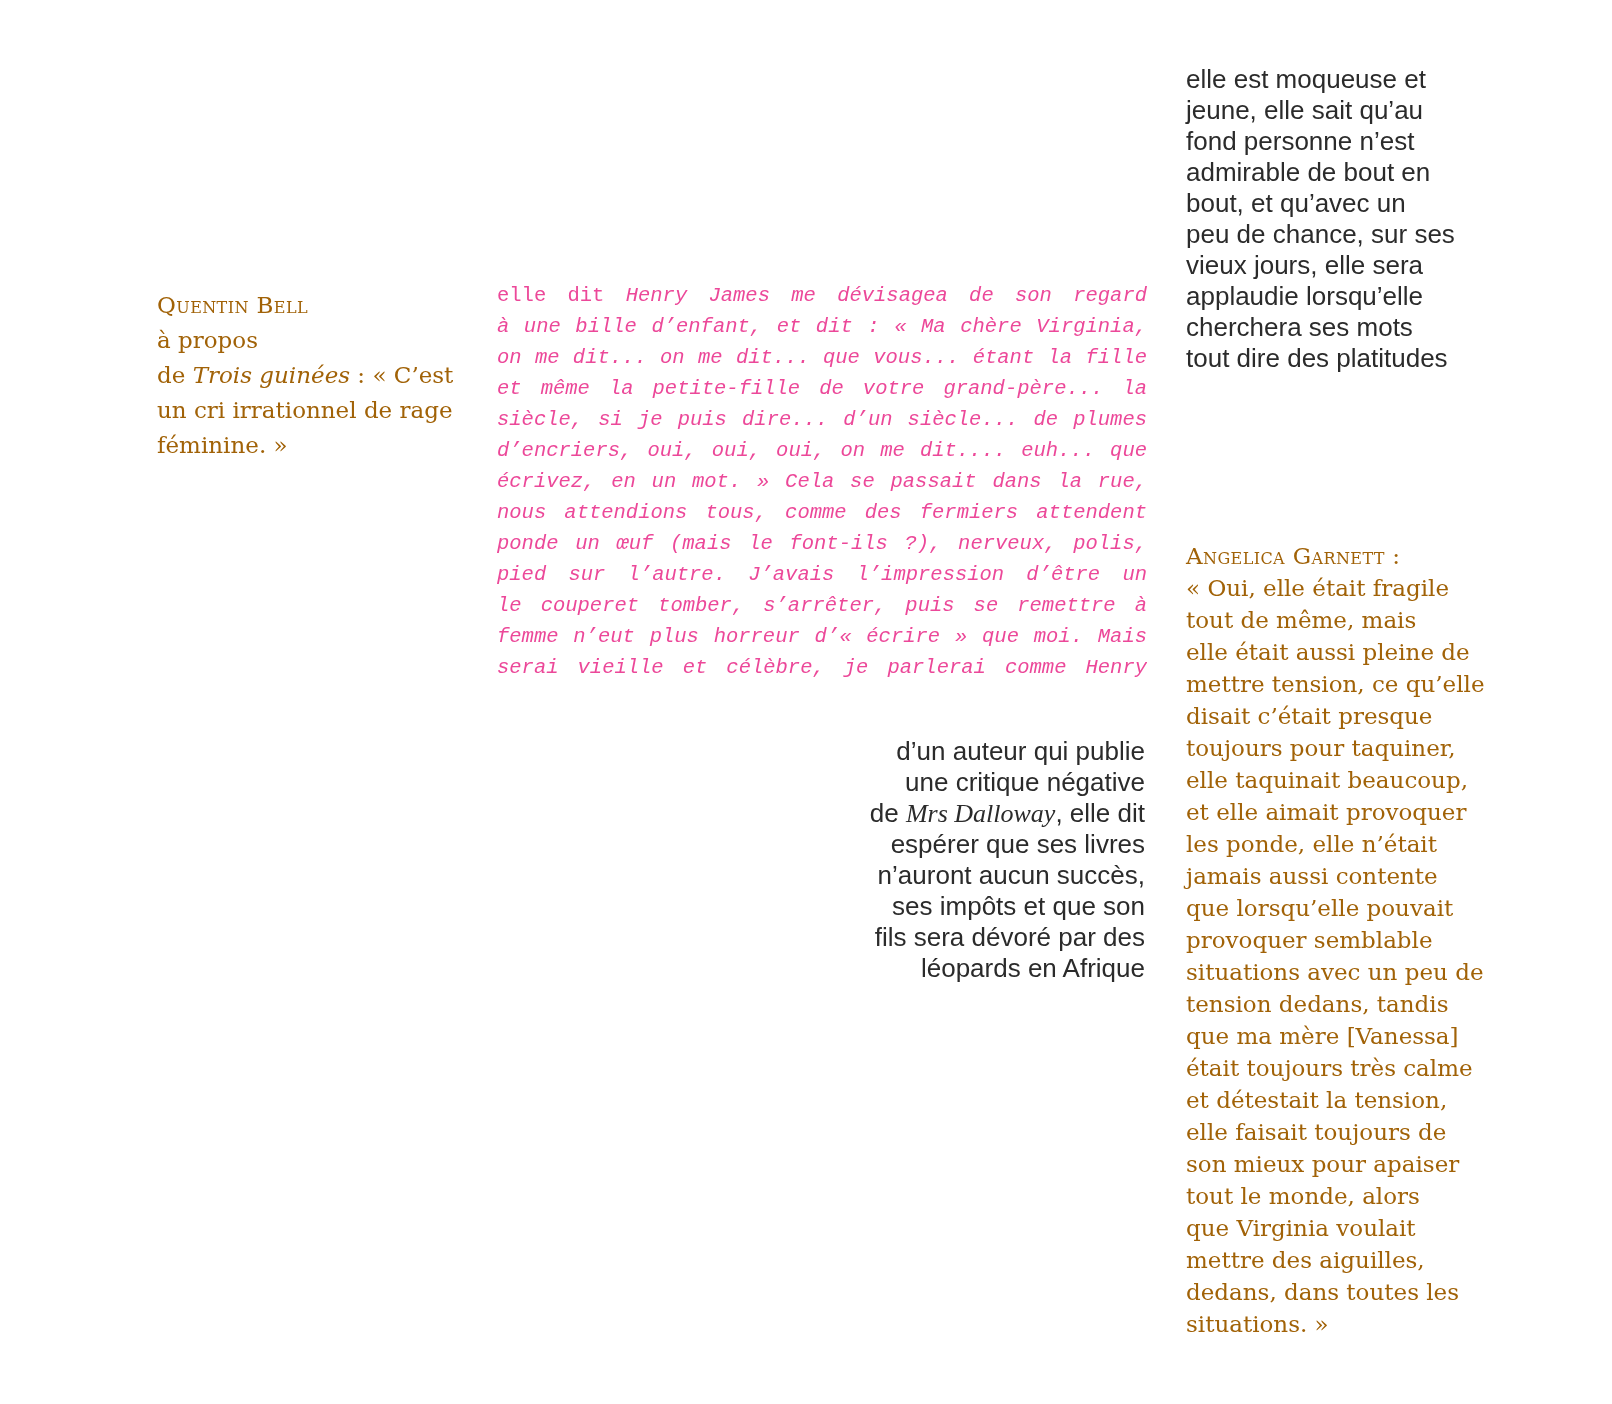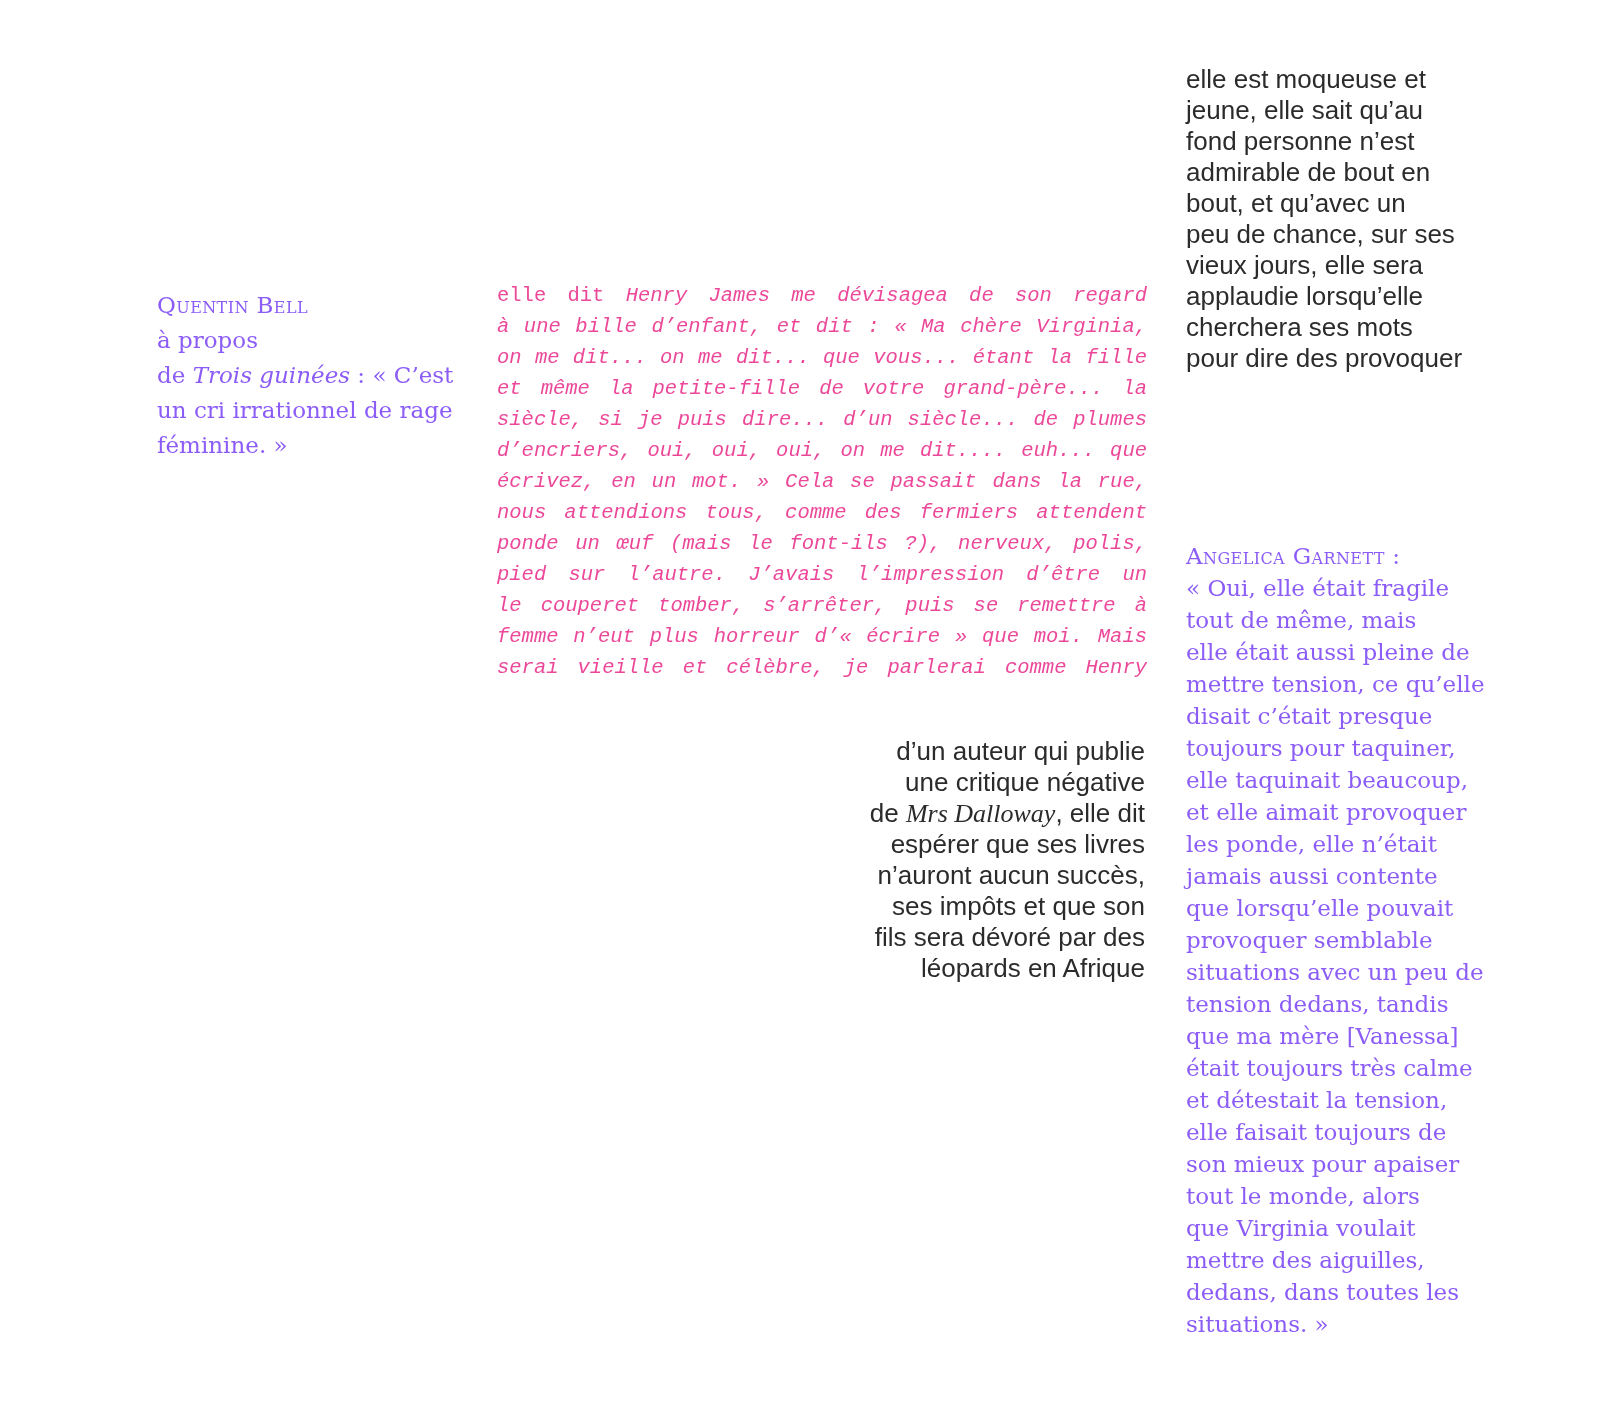--- a/index.html
+++ b/index.html
@@ -12,21 +12,21 @@
     width: 1612px;
     height: 1404px;
     background: #ffffff;
     overflow: hidden;
   }
   .textblock {
     position: absolute;
   }
   .serif {
     font-family: "DejaVu Serif", serif;
-    color: #8b5cf6;
+    color: #a16207;
   }
   .serif-italic-block {
     font-family: Liberation Mono, monospace;
     color: #ec4899;
   }
   .sans {
     font-family: "Liberation Sans", sans-serif;
     color: #2b2b2b;
   }
   .line {
@@ -120,21 +120,21 @@
   <div id="moqueuse-block" class="textblock sans">
       <div class="line just"><span class="seg-regular">elle est moqueuse et</span></div>
       <div class="line just"><span class="seg-regular">jeune, elle sait qu’au</span></div>
       <div class="line just"><span class="seg-regular">fond personne n’est</span></div>
       <div class="line just"><span class="seg-regular">admirable de bout en</span></div>
       <div class="line just"><span class="seg-regular">bout, et qu’avec un</span></div>
       <div class="line just"><span class="seg-regular">peu de chance, sur ses</span></div>
       <div class="line just"><span class="seg-regular">vieux jours, elle sera</span></div>
       <div class="line just"><span class="seg-regular">applaudie lorsqu’elle</span></div>
       <div class="line just"><span class="seg-regular">cherchera ses mots</span></div>
-      <div class="line"><span class="seg-regular">pour dire des provoquer</span></div>
+      <div class="line"><span class="seg-regular">tout dire des platitudes</span></div>
     </div>
 
   <div id="angelica-block" class="textblock serif">
       <div class="line just"><span class="seg-smallcaps">Angelica Garnett</span><span class="seg-regular"> :</span></div>
       <div class="line just"><span class="seg-regular">« Oui, elle était fragile</span></div>
       <div class="line just"><span class="seg-regular">tout de même, mais</span></div>
       <div class="line just"><span class="seg-regular">elle était aussi pleine de</span></div>
       <div class="line just"><span class="seg-regular">mettre tension, ce qu’elle</span></div>
       <div class="line just"><span class="seg-regular">disait c’était presque</span></div>
       <div class="line just"><span class="seg-regular">toujours pour taquiner,</span></div>

